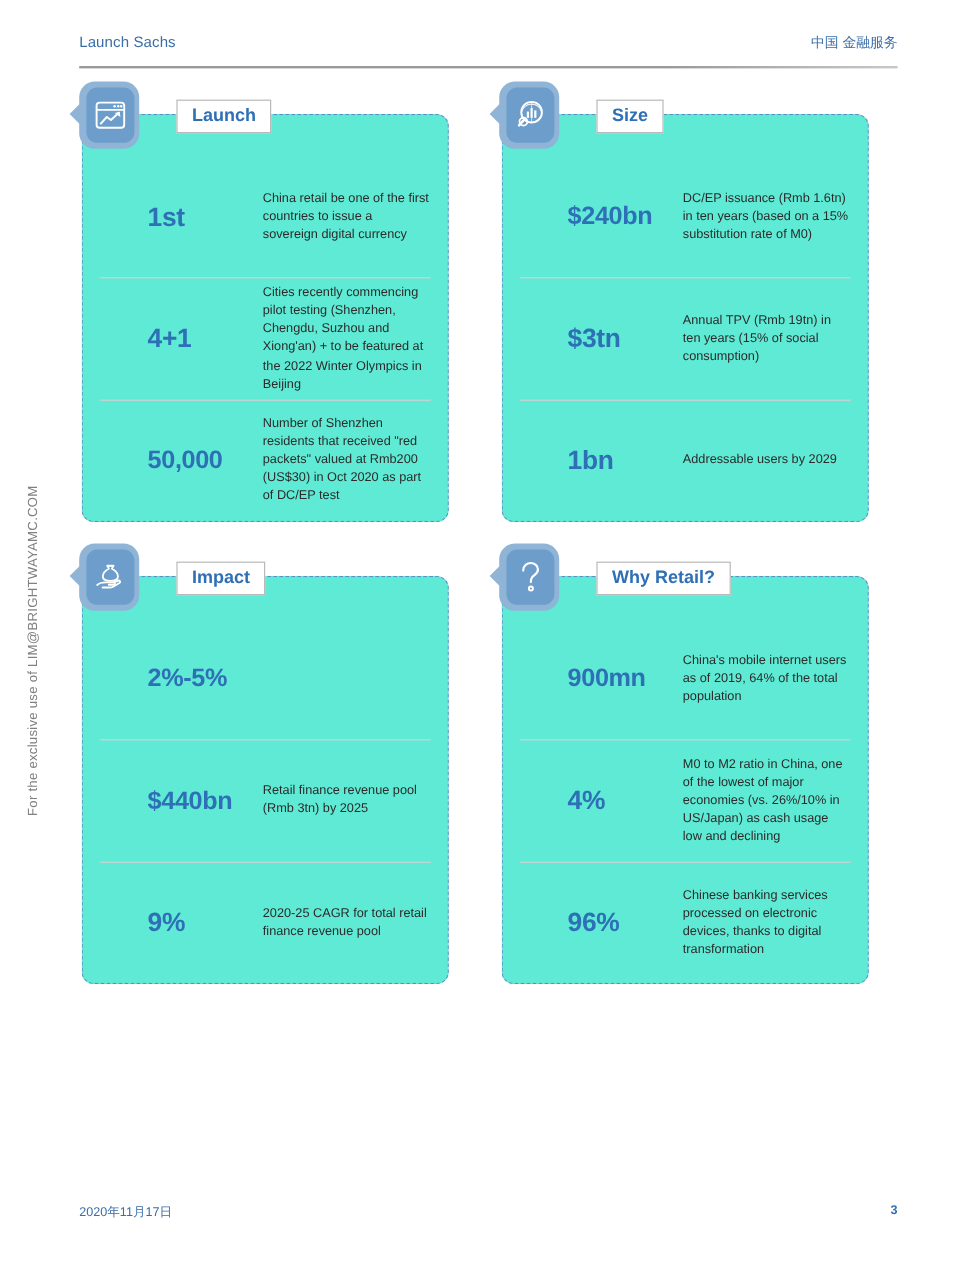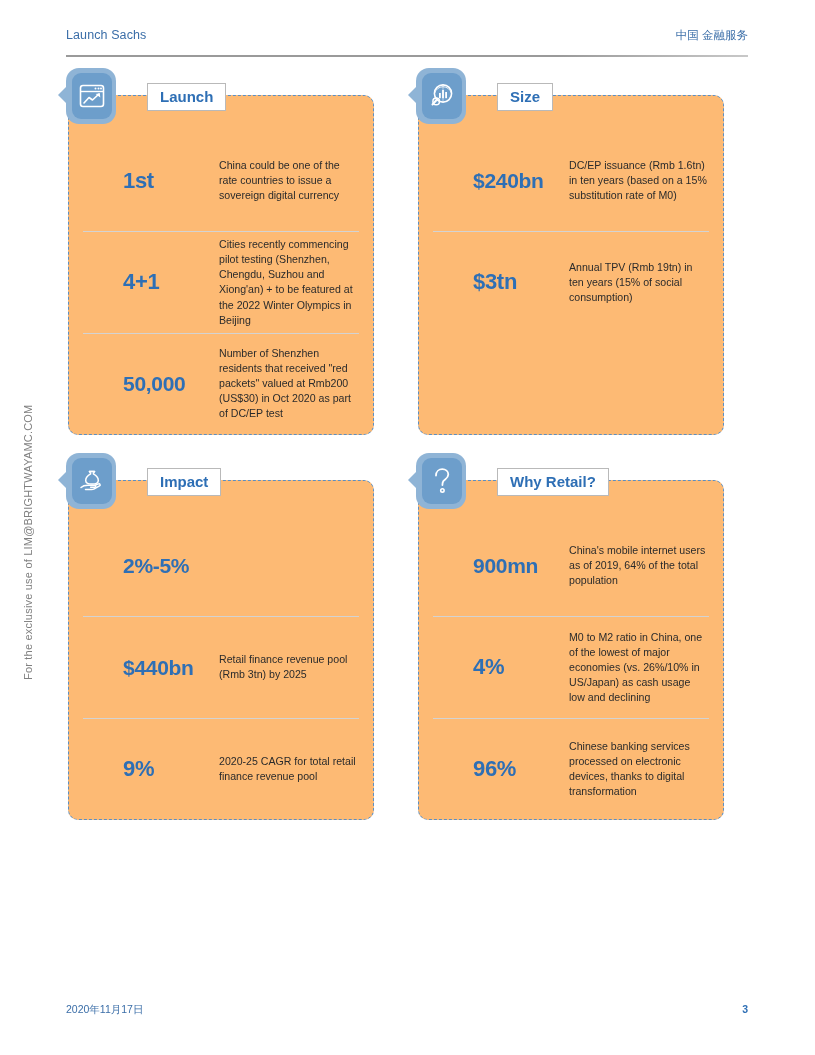--- a/index.html
+++ b/index.html
@@ -66,21 +66,21 @@
     letter-spacing: 0.2px;
   }
 
   
   .panel {
     position: absolute;
     width: 306px;
     border: 1.4px dashed #5C8FC4;
     border-radius: 10px;
     box-sizing: border-box;
-    background: #fdba74;
+    background: #5eead4;
   }
   .panel.p-launch   { left: 68px;  top: 95px;  height: 340px; }
   .panel.p-size     { left: 418px; top: 95px;  height: 340px; }
   .panel.p-impact   { left: 68px;  top: 480px; height: 340px; }
   .panel.p-why      { left: 418px; top: 480px; height: 340px; }
 
   
   .panel-badge {
     position: absolute;
     left: -11px;
@@ -229,21 +229,21 @@
         <circle cx="23" cy="5.5" r="1" fill="#ffffff"></circle>
         <polyline points="6,20 11,14.5 14.5,17 21,11" fill="none" stroke="#ffffff" stroke-width="1.6" stroke-linejoin="round" stroke-linecap="round"></polyline>
         <polygon points="21.8,10.2 22.3,14.6 17.6,11.1" fill="#ffffff"></polygon>
       </svg>
     </div>
   </div>
   <div class="panel-title">Launch</div>
   <div class="panel-body">
     <div class="stat-row">
       <div class="stat-figure">1st</div>
-      <div class="stat-text">China could be one of the rate countries to issue a sovereign digital currency</div>
+      <div class="stat-text">China retail be one of the first countries to issue a sovereign digital currency</div>
     </div>
     <div class="stat-row">
       <div class="stat-figure">4+1</div>
       <div class="stat-text">Cities recently commencing pilot testing (Shenzhen, Chengdu, Suzhou and Xiong'an) + to be featured at the 2022 Winter Olympics in Beijing</div>
     </div>
     <div class="stat-row">
       <div class="stat-figure wide">50,000</div>
       <div class="stat-text">Number of Shenzhen residents that received "red packets" valued at Rmb200 (US$30) in Oct 2020 as part of DC/EP test</div>
     </div>
   </div>
@@ -269,20 +269,24 @@
   <div class="panel-title">Size</div>
   <div class="panel-body">
     <div class="stat-row">
       <div class="stat-figure wide">$240bn</div>
       <div class="stat-text">DC/EP issuance (Rmb 1.6tn) in ten years (based on a 15% substitution rate of M0)</div>
     </div>
     <div class="stat-row">
       <div class="stat-figure">$3tn</div>
       <div class="stat-text">Annual TPV (Rmb 19tn) in ten years (15% of social consumption)</div>
     </div>
+    <div class="stat-row">
+      <div class="stat-figure">1bn</div>
+      <div class="stat-text">Addressable users by 2029</div>
+    </div>
   </div>
 </div>
 
 <div class="panel p-impact">
   <div class="panel-badge">
     <div class="badge-notch"></div>
     <div class="badge-square"></div>
     <div class="badge-inner">
       <svg width="28" height="28" viewBox="0 0 28 28">
         <path d="M11.5 4.5 h5 l-1.2 2.4 c3.2 1.6 5 4 5 6.6 c0 2.2 -2.1 3.6 -6.3 3.6 c-4.2 0 -6.3 -1.4 -6.3 -3.6 c0 -2.6 1.8 -5 5 -6.6 z" fill="none" stroke="#ffffff" stroke-width="1.5" stroke-linejoin="round"></path>

